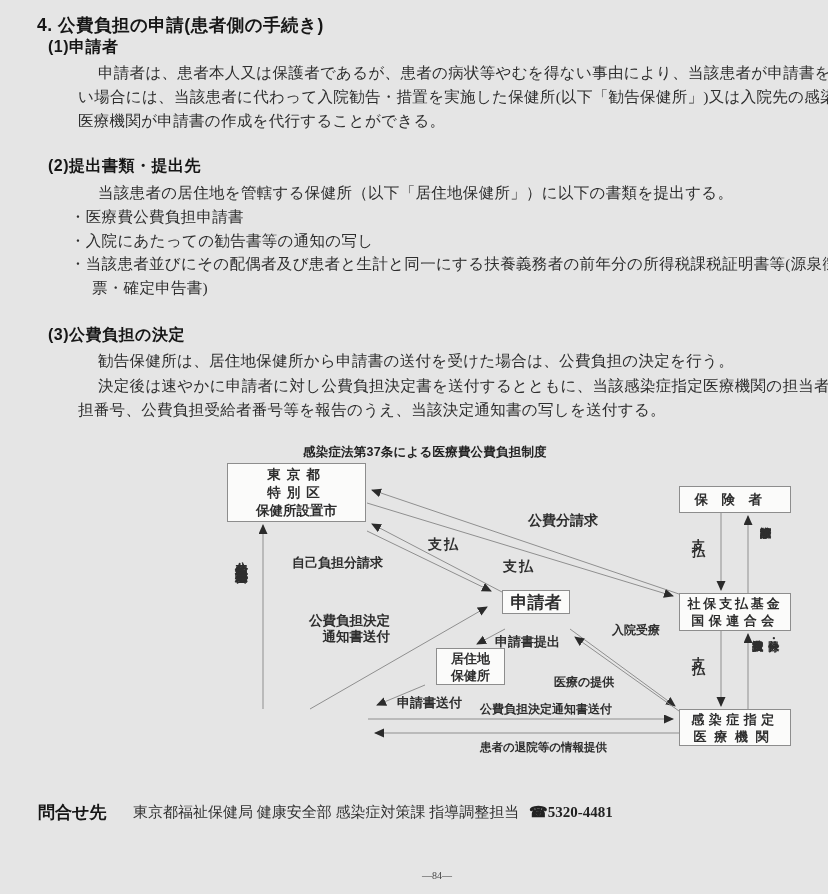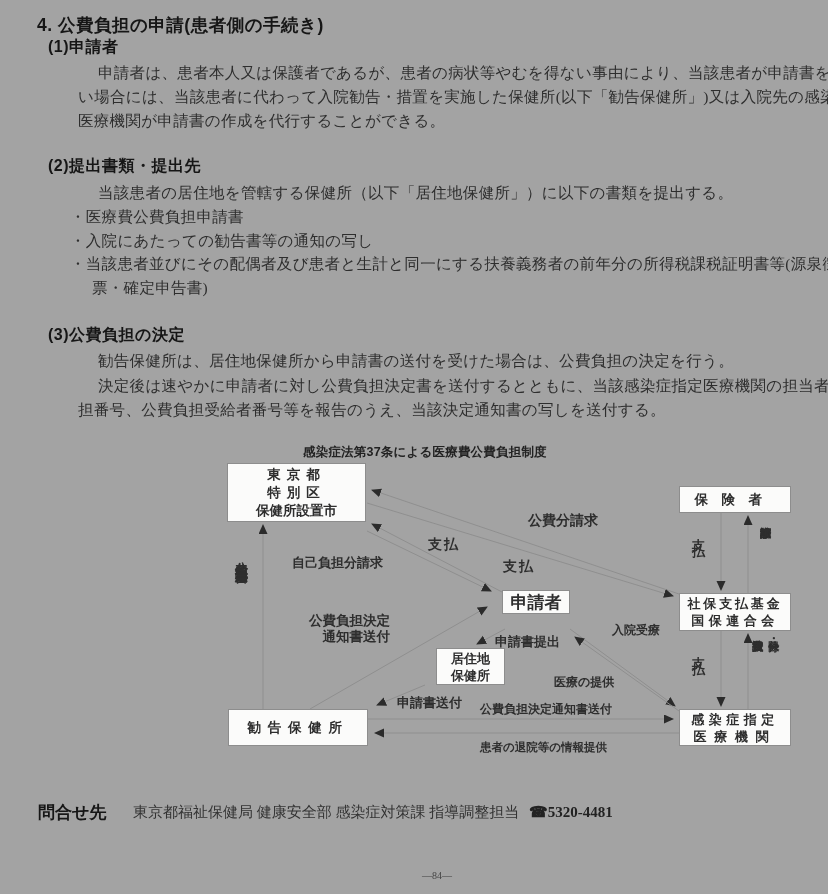--- a/index.html
+++ b/index.html
@@ -1,19 +1,19 @@
 <!DOCTYPE html>
 <html><head>
 <meta charset="utf-8">
 <style>
   html,body{margin:0;padding:0;}
   .page{
     position:relative;
     width:828px;height:894px;
-    background:#a3a3a3;
+    background:#e5e5e5;
     overflow:hidden;
     color:#2b2b2b;
     font-family:"Liberation Serif", serif;
   }
   .abs{position:absolute;}
   .nowrap{white-space:nowrap;}
   .h1{
     font-family:"Liberation Sans", sans-serif;
     font-weight:700;font-size:17.5px;color:#161616;letter-spacing:0.5px;
   }
@@ -154,23 +154,20 @@
 
     <div class="dbox" style="left:317px;top:150px;width:68px;height:24px;font-size:17px;text-align:right;">
       <div class="bl">申請者</div>
     </div>
 
     <div class="dbox" style="left:238px;top:208px;width:69px;height:37px;font-size:13px;line-height:17px;margin-left:13px;">
       <div class="bl">居住地</div>
       <div class="bl">保健所</div>
     </div>
 
-    <div class="dbox" style="left:43px;top:269px;width:140px;height:37px;font-size:13.5px;">
-      <div class="bl ls05">勧告保健所</div>
-    </div>
 
     <div class="dbox" style="left:494px;top:269px;width:112px;height:37px;font-size:13px;line-height:17px;">
       <div class="bl ls035">感染症指定</div>
       <div class="bl ls06">医療機関</div>
     </div>
 
     <div class="dlabel" style="left:343px;top:72px;font-size:14px;">公費分請求</div>
     <div class="dlabel" style="left:318px;top:118px;font-size:14px;letter-spacing:0.15em;">支払</div>
     <div class="dlabel" style="left:243px;top:96px;font-size:14px;letter-spacing:0.15em;">支払</div>
     <div class="dlabel" style="left:107px;top:116px;font-size:13px;">自己負担分請求</div>

